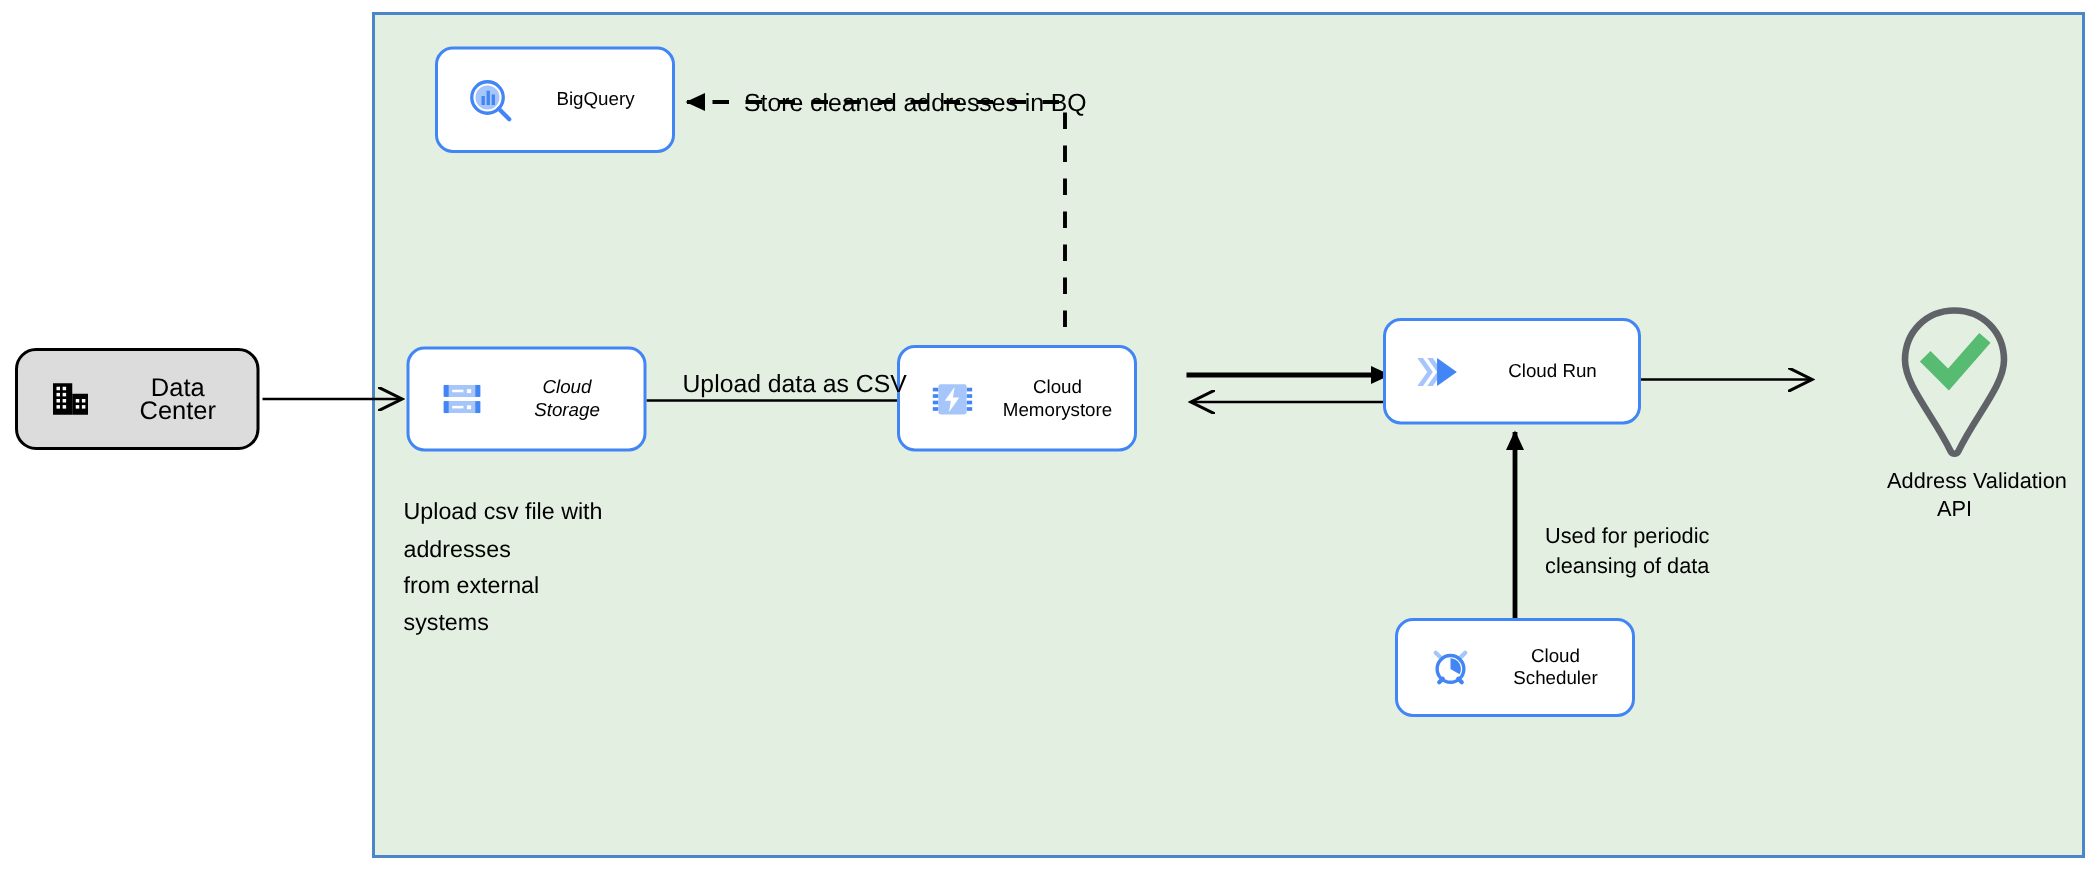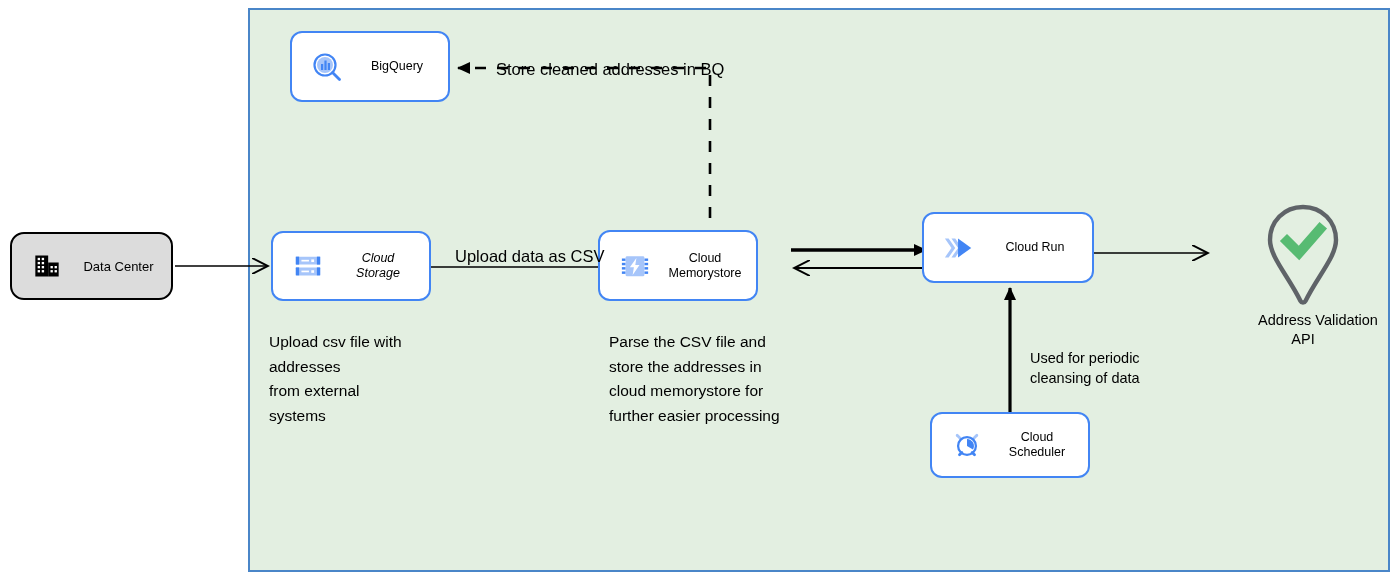--- a/index.html
+++ b/index.html
@@ -71,21 +71,21 @@
     flex: 1 1 auto;
     text-align: center;
     font-size: 12.5px;
     line-height: 15px;
     color: #000000;
     padding-right: 14px;
     padding-left: 4px;
     white-space: pre-line;
   }
   .node.onprem .node-label {
-    font-size: 13px;
+    font-size: 17px;
     text-align: center;
   }
 
   
   .pin-node {
     position: absolute;
     width: 170px;
     text-align: center;
   }
   .pin-node .pin-icon {
@@ -286,18 +286,14 @@
   <div class="annotation edge-label" style="left:455px; top:218px;">Upload data as CSV</div>
 
   <div class="annotation" style="left:269px; top:330px; width:330px;">Upload csv file with
 addresses
 from external
 systems</div>
 
   <div class="annotation small" style="left:1030px; top:348px;">Used for periodic
 cleansing of data</div>
 
-  <div class="annotation" style="left:609px; top:330px; width:340px;">Parse the CSV file and
-store the addresses in
-cloud  memorystore for
-further easier processing</div>
 
 </div>
 
 </body></html>

